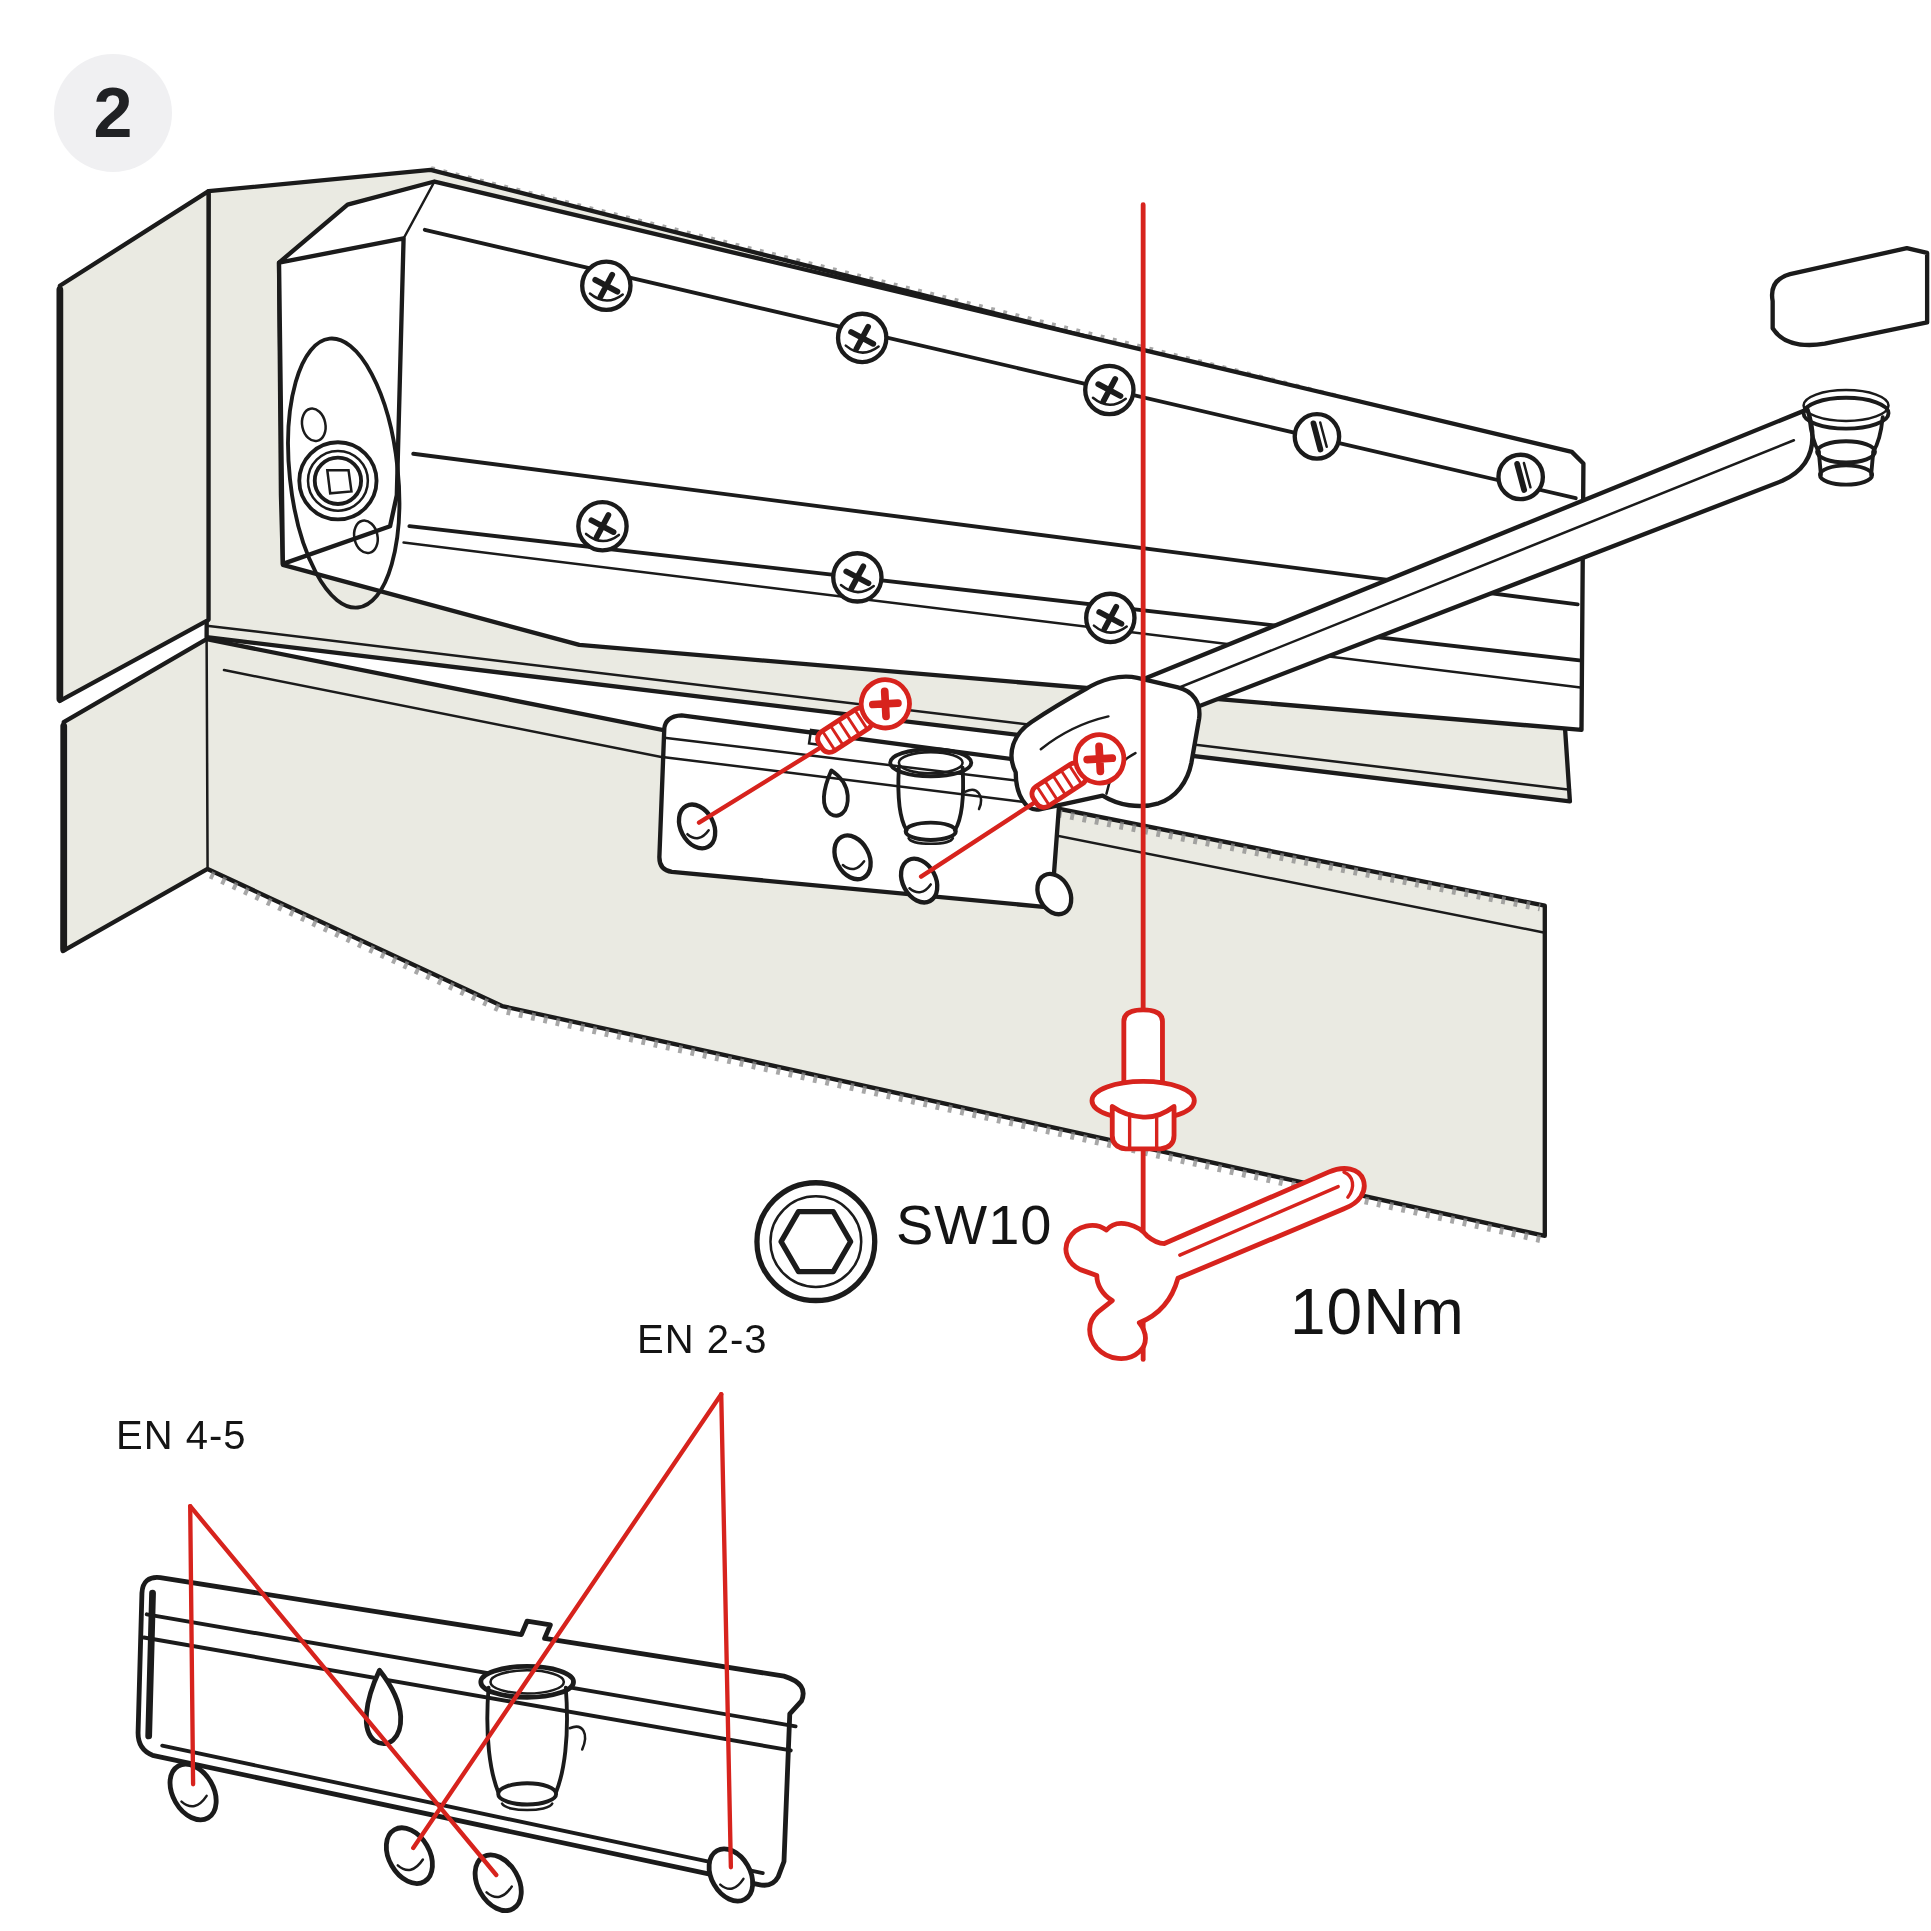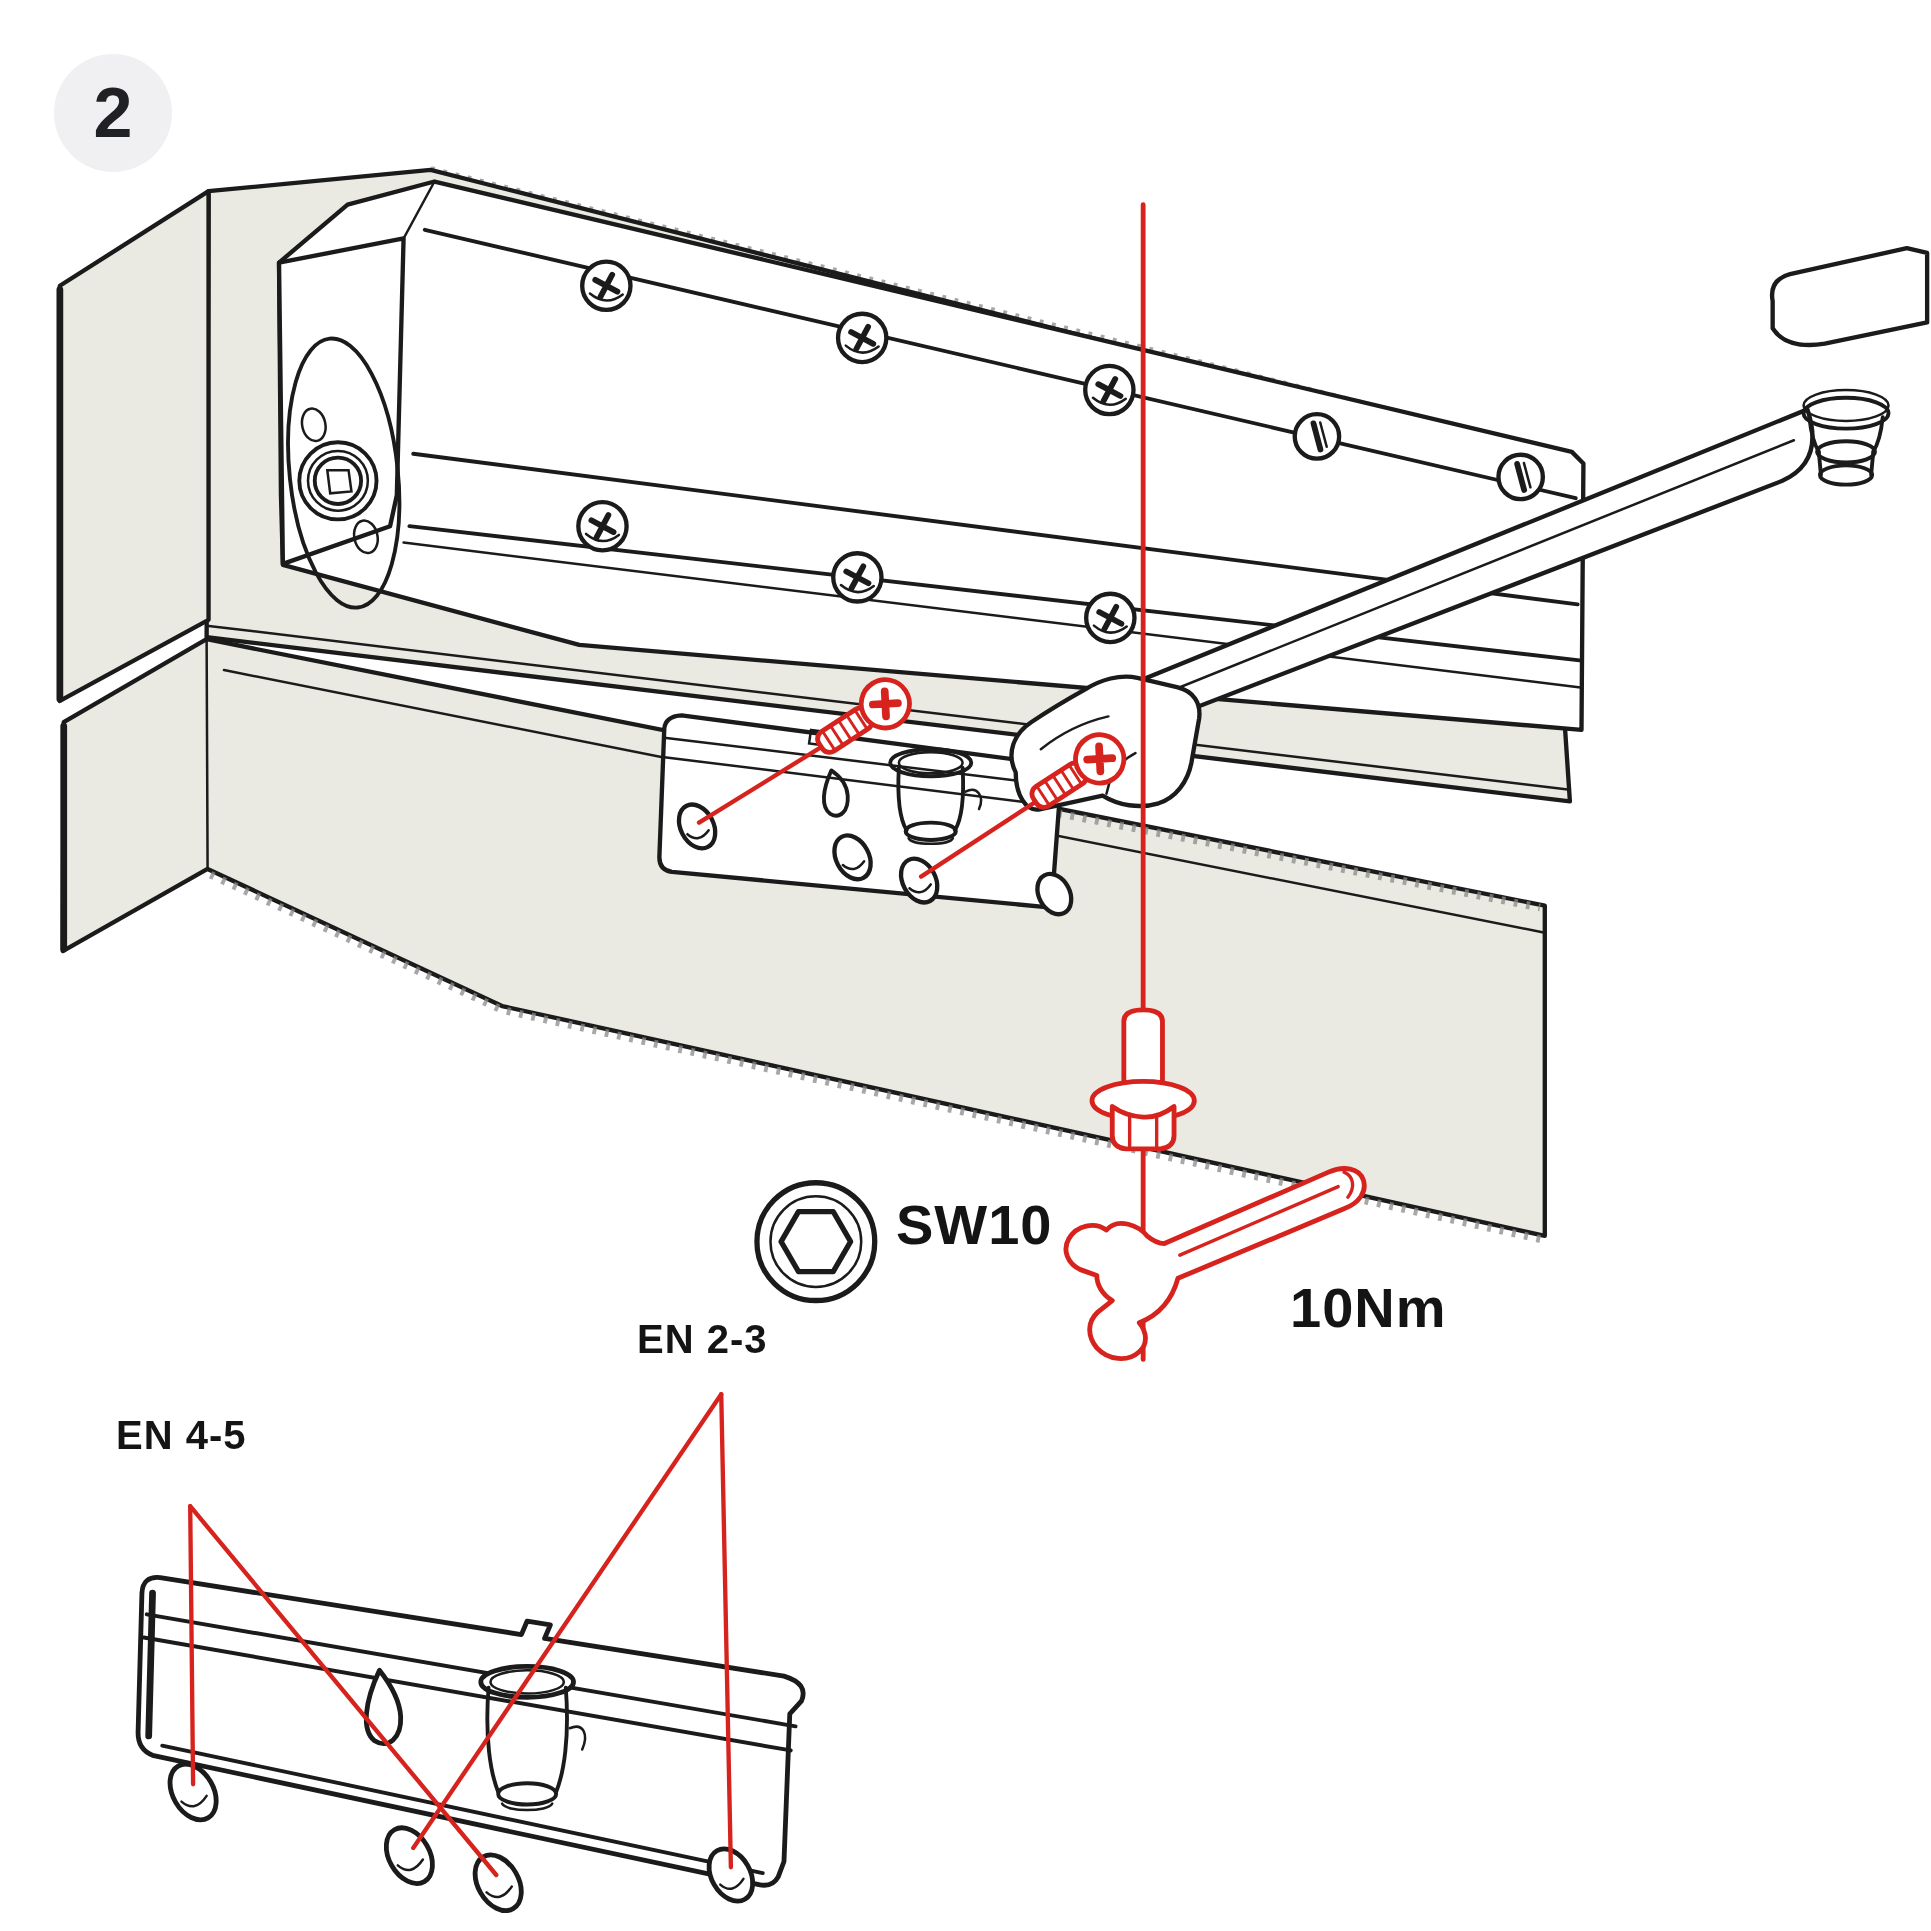--- a/index.html
+++ b/index.html
@@ -12,21 +12,21 @@
   .panel  {fill:var(--panel,#EAEAE2);stroke:var(--line,#1B1B1B);stroke-width:4.5;stroke-linejoin:round;}
   .ln     {fill:none;stroke:var(--line,#1B1B1B);stroke-width:4;stroke-linecap:round;stroke-linejoin:round;}
   .lnthin {fill:none;stroke:var(--line,#1B1B1B);stroke-width:2.6;stroke-linecap:round;}
   .white  {fill:#fff;stroke:var(--line,#1B1B1B);stroke-width:4.5;stroke-linejoin:round;}
   .whiteb {fill:#fff;stroke:var(--line,#1B1B1B);stroke-width:5;stroke-linejoin:round;}
   .shadow {fill:none;stroke:#8a8a8a;stroke-width:8;stroke-dasharray:4 9;opacity:.75;}
   .red    {fill:none;stroke:var(--accent,#D7231D);stroke-width:4.5;stroke-linecap:round;}
   .redpart{fill:#fff;stroke:var(--accent,#D7231D);stroke-width:5;stroke-linejoin:round;stroke-linecap:round;}
   
   .lbl{
-    position:absolute;color:var(--text,#141414);font-weight:700;letter-spacing:1px;
+    position:absolute;color:var(--text,#141414);font-weight:400;letter-spacing:1px;
     white-space:nowrap;line-height:1;
   }
   #badge{
     position:absolute;left:54px;top:54px;width:118px;height:118px;border-radius:50%;
     background:var(--badge_bg,#F0F0F2);display:flex;align-items:center;justify-content:center;
     font-size:70px;font-weight:650;color:#202124;
   }
 </style>
 </head>
 <body>
@@ -249,20 +249,20 @@
   </g>
 
 </svg>
 
 <div id="badge">
   <span>2</span>
 </div>
 
 <div class="lbl" style="left:896px;top:1197px;font-size:56px;">SW10</div>
 
-<div class="lbl" style="left:1290px;top:1280px;font-size:56px;">10Nm</div>
+<div class="lbl" style="left:1290px;top:1280px;font-size:64px;">10Nm</div>
 
 <div class="lbl" style="left:637px;top:1319px;font-size:40px;">EN 2-3</div>
 
 <div class="lbl" style="left:116px;top:1415px;font-size:40px;">EN 4-5</div>
 
 </div>
 
 
 </body></html>

